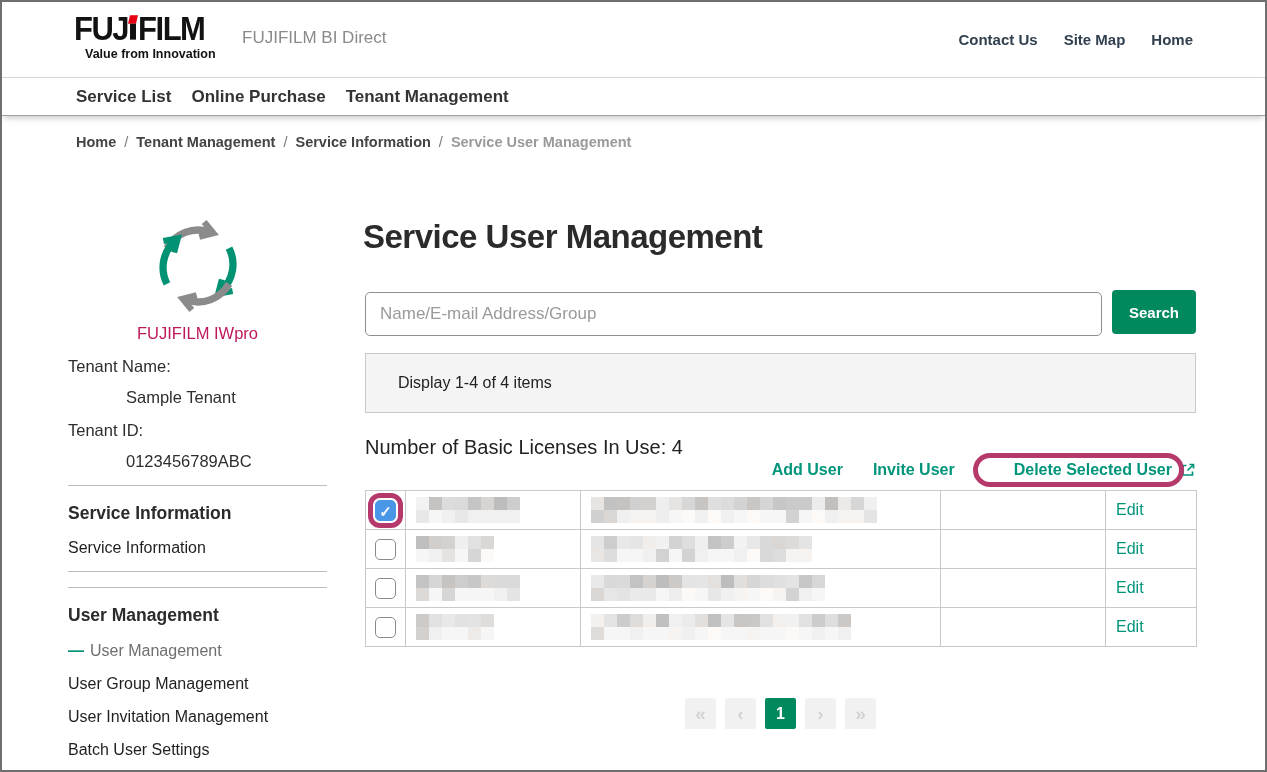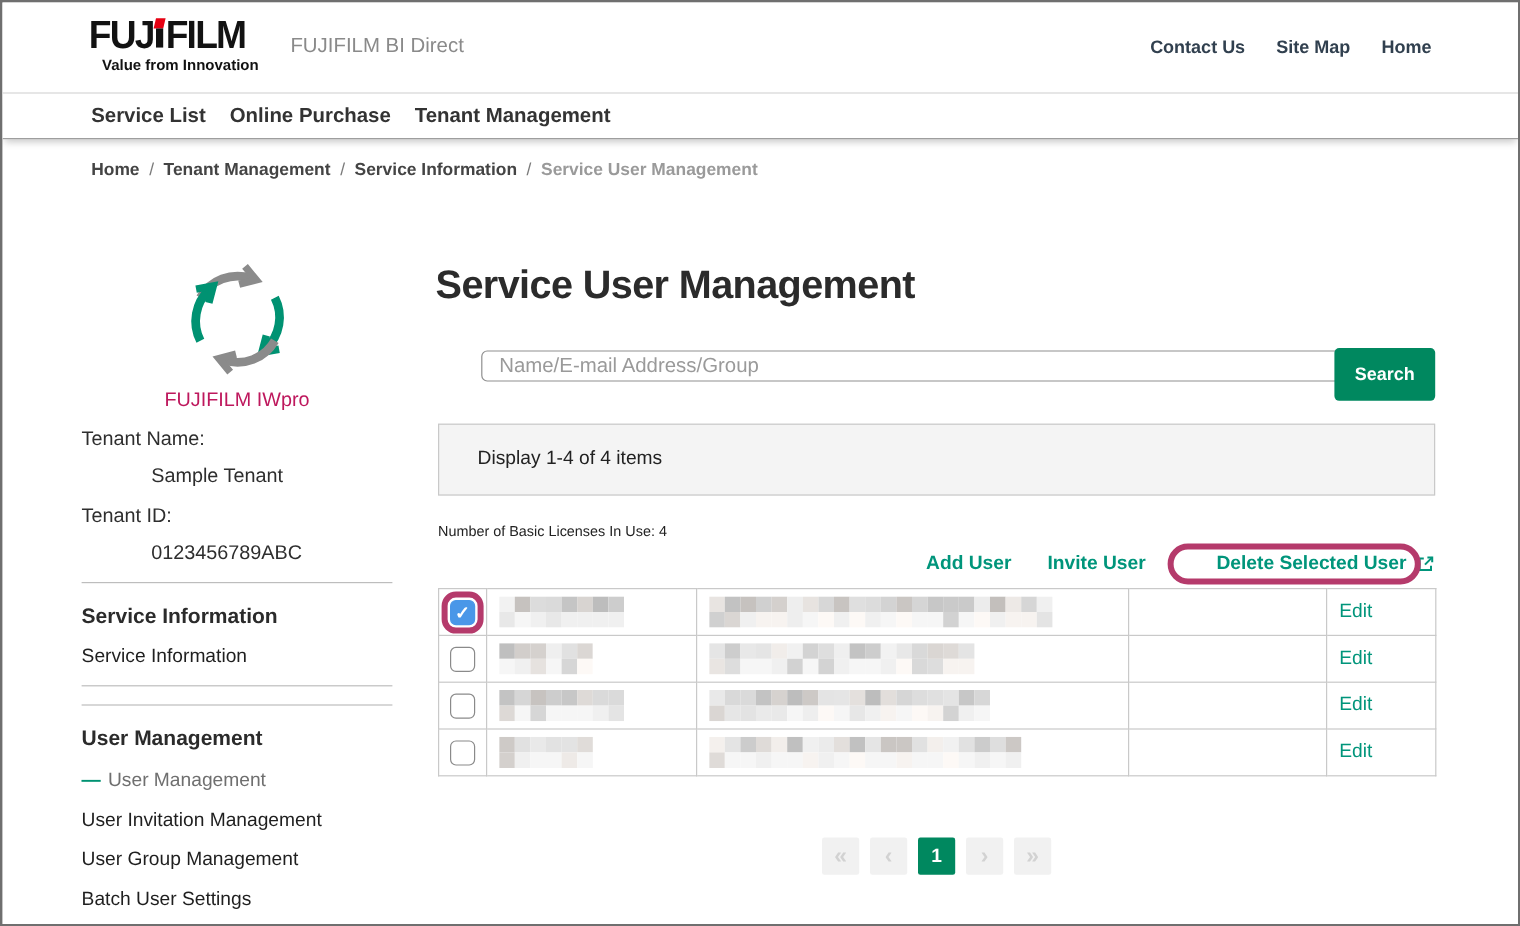--- a/index.html
+++ b/index.html
@@ -42,25 +42,25 @@
   .sb-hr.m2 { margin-top:15px; }
   .sb-head { font-size:17.5px; font-weight:700; color:#2b2b2b; margin-top:17px; }
   .sb-link { font-size:16px; color:#1f1f1f; margin-top:15px; cursor:pointer; }
   .sb-cur { font-size:16px; color:#6f6f6f; margin-top:16px; }
   .sb-cur .dash { color:#009272; font-weight:700; margin-right:6px; }
 
   
   .main { position:absolute; left:361px; top:203px; width:833px; }
   .pg-title { font-size:33px; font-weight:700; color:#2b2b2b; letter-spacing:-0.5px; margin-top:13px; }
   .search-row { position:absolute; left:0; top:85px; width:833px; height:44px; }
-  .search-input { position:absolute; left:2px; top:2px; width:737px; height:26px; border:1px solid #8f8f8f; border-radius:5px; font-family:"Liberation Sans",sans-serif; font-size:17px; color:#333; padding:0 14px; outline:none;margin-left:36px; }
+  .search-input { position:absolute; left:2px; top:2px; width:737px; height:44px; border:1px solid #8f8f8f; border-radius:5px; font-family:"Liberation Sans",sans-serif; font-size:17px; color:#333; padding:0 14px; outline:none; }
   .search-input::placeholder { color:#9a9a9a; }
   .search-btn { position:absolute; right:0; top:0; width:84px; height:44px; background:#00885f; color:#fff; font-family:"Liberation Sans",sans-serif; font-size:15px; font-weight:700; border:none; border-radius:4px; cursor:pointer; }
   .display-box { position:absolute; left:2px; top:148px; width:831px; height:60px; background:#f4f4f4; border:1px solid #c9c9c9; display:flex; align-items:center; padding-left:32px; font-size:16px; color:#222; }
-  .license-line { position:absolute; left:2px; top:231px; font-size:12px; color:#222; }
+  .license-line { position:absolute; left:2px; top:231px; font-size:20px; color:#222; }
   .actions { position:absolute; left:0; top:256px; width:833px; display:flex; justify-content:flex-end; align-items:center; gap:30px; }
   .act-link { font-size:16px; font-weight:700; color:#00957b; cursor:pointer; white-space:nowrap; }
   .del-wrap { position:relative; display:flex; align-items:center; gap:8px;padding-left:29px; }
   .del-ring::after { content:''; position:absolute; left:-12px; right:12px; top:-8px; bottom:-8px; border:5px solid #b53a6b; border-radius:18px; pointer-events:none; }
 
   
   .tbl { position:absolute; left:2px; top:285px; width:831px; border-collapse:collapse; table-layout:fixed; }
   .tbl col.c-cb { width:40px; } .tbl col.c-name { width:175px; } .tbl col.c-mail { width:360px; } .tbl col.c-grp { width:165px; } .tbl col.c-edit { width:91px; }
   .tbl th { background:#2d2d2d; color:#fff; font-size:15.5px; font-weight:700; text-align:left; height:37px; padding:0 0 0 10px; border-right:1px solid #4d4d4d; }
   .tbl th:last-child { border-right:none; }
@@ -129,22 +129,22 @@
     <div class="sb-value">Sample Tenant</div>
     <div class="sb-label">Tenant ID:</div>
     <div class="sb-value">0123456789ABC</div>
     <hr class="sb-hr m1">
     <div class="sb-head">Service Information</div>
     <div class="sb-link">Service Information</div>
     <hr class="sb-hr m1">
     <hr class="sb-hr m2">
     <div class="sb-head">User Management</div>
     <div class="sb-cur"><span class="dash">—</span><span>User Management</span></div>
+    <div class="sb-link">User Group Management</div>
     <div class="sb-link">User Invitation Management</div>
-    <div class="sb-link">User Group Management</div>
     <div class="sb-link">Batch User Settings</div>
 
   </div>
 
   <div class="main">
     <div class="pg-title">Service User Management</div>
 
     <div class="search-row">
       <input class="search-input" type="text" placeholder="Name/E-mail Address/Group" style="">
       <button class="search-btn">Search</button>

